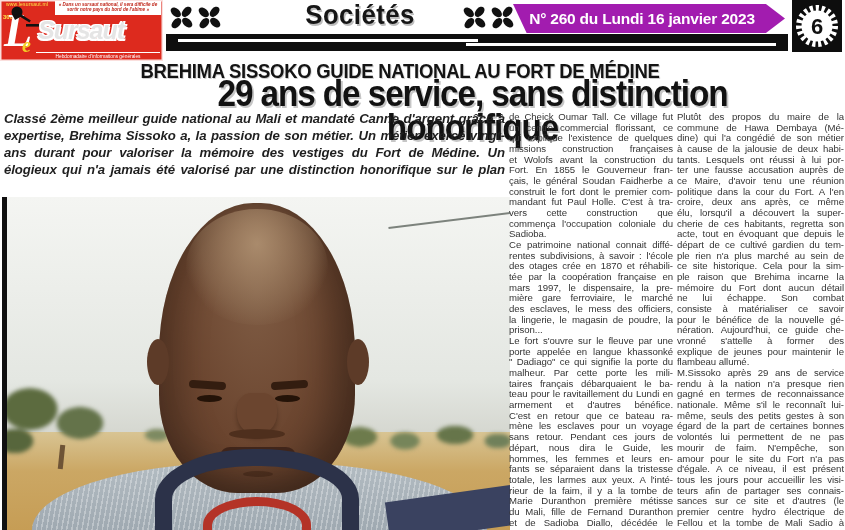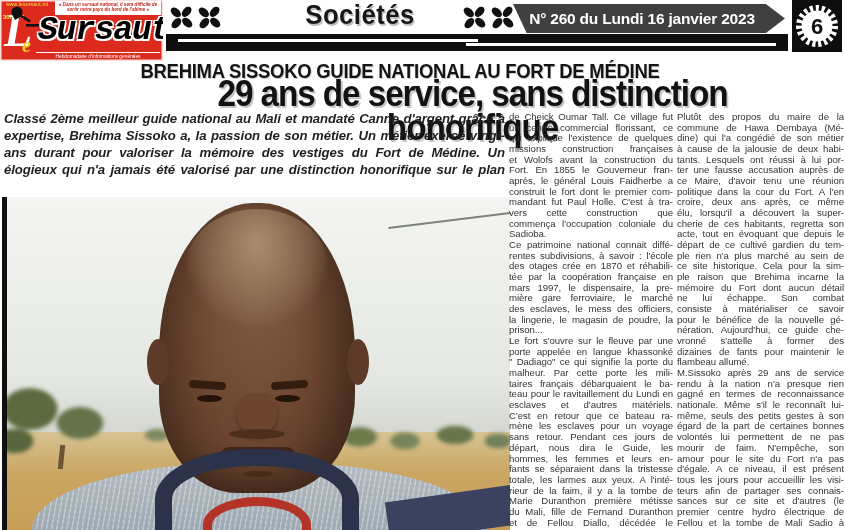--- a/index.html
+++ b/index.html
@@ -12,37 +12,37 @@
   .mast-url{position:absolute;top:1px;left:6px;font-size:5px;color:#ffe84a;letter-spacing:.2px;}
   .mast-price{position:absolute;top:14px;left:3px;font-size:6px;font-weight:bold;color:#ffe84a;}
   .mast-slogan{position:absolute;top:1px;left:55px;width:106px;height:14px;background:#fff;
                color:#c0281c;font-size:4.6px;line-height:5.2px;text-align:center;
                font-weight:bold;font-style:italic;padding:1px 2px;box-sizing:border-box;}
   .mast-L{position:absolute;left:4px;top:8px;font-family:"Liberation Serif",serif;
           font-style:italic;font-weight:bold;font-size:46px;line-height:46px;color:#fff;}
   .mast-e{position:absolute;left:22px;top:34px;font-family:"Liberation Serif",serif;
           font-style:italic;font-weight:bold;font-size:20px;color:#f3cf25;}
   .lamp{position:absolute;left:10px;top:6px;}
-  .mast-main{position:absolute;left:38px;top:14px;font-size:33px;line-height:33px;
-             font-weight:bold;font-style:italic;color:#000000;letter-spacing:-1px;
-             text-shadow:-1.5px -1.5px 0 #fff,1.5px -1.5px 0 #fff,-1.5px 1.5px 0 #fff,1.5px 1.5px 0 #fff;font-family:Liberation Mono, monospace;}
+  .mast-main{position:absolute;left:38px;top:14px;font-size:25px;line-height:33px;
+             font-weight:bold;font-style:italic;color:#e5e5e5;letter-spacing:-1px;
+             text-shadow:-1.5px -1.5px 0 #fff,1.5px -1.5px 0 #fff,-1.5px 1.5px 0 #fff,1.5px 1.5px 0 #fff;}
   .mast-tagline{position:absolute;bottom:2px;left:36px;width:124px;font-size:4.8px;
                 color:#fff;text-align:center;border-top:.5px solid #fff;padding-top:1px;}
 
   
   .orn-pair{position:absolute;top:4px;display:flex;gap:5px;}
   .orn-pair.p1{left:170px;} .orn-pair.p2{left:463px;}
   .section-title{position:absolute;left:284px;top:0;width:152px;text-align:center;
                  font-size:27px;font-weight:bold;color:#161616;letter-spacing:.5px;
                  transform:scaleX(.95);transform-origin:50% 50%;
                  text-shadow:1.5px 1.5px 0 #bdbdbd;}
   .header-bar{position:absolute;left:166px;top:34px;width:622px;height:17px;background:#0e0e0e;}
   .header-bar::before{content:"";position:absolute;left:12px;width:300px;top:5px;height:3px;background:#fff;}
   .header-bar::after{content:"";position:absolute;left:300px;right:12px;top:9px;height:3px;background:#fff;}
-  .issue-banner{position:absolute;left:513px;top:4px;width:272px;height:29px;background:#404040;
+  .issue-banner{position:absolute;left:513px;top:4px;width:272px;height:29px;background:#a21caf;
                 clip-path:polygon(0 0,93% 0,100% 50%,93% 100%,5% 100%);
                 display:flex;align-items:center;justify-content:center;}
   .issue-banner span{color:#fff;font-weight:bold;font-size:15.5px;padding-right:14px;letter-spacing:-.2px;}
   .page-badge{position:absolute;left:792px;top:0;width:50px;height:52px;background:#0d0d0d;
               display:flex;align-items:center;justify-content:center;}
 
   
   .kicker{position:absolute;left:0;top:59px;width:800px;text-align:center;font-size:21px;
           font-weight:bold;color:#141414;transform:scaleX(.88);transform-origin:50% 50%;
           letter-spacing:-.3px;text-shadow:1px 1px 0 #cfcfcf;}
@@ -218,53 +218,53 @@
     <div class="ph-redtrim"></div>
   </div>
 
   <div class="col2 bodycol">
       <div class="tl">de Cheick Oumar Tall. Ce village fut</div>
       <div class="tl">un centre commercial florissant, ce</div>
       <div class="tl">qui explique l'existence de quelques</div>
       <div class="tl">missions construction françaises</div>
       <div class="tl">et Wolofs avant la construction du</div>
       <div class="tl">Fort. En 1855 le Gouverneur fran-</div>
-      <div class="tl">après, le général Louis Faidherbe a</div>
+      <div class="tl">çais, le général Soudan Faidherbe a</div>
       <div class="tl">construit le fort dont le premier com-</div>
       <div class="tl">mandant fut Paul Holle. C'est à tra-</div>
       <div class="tl">vers cette construction que</div>
       <div class="tl">commença l'occupation coloniale du</div>
       <div class="tl tl-short">Sadioba.</div>
       <div class="tl">Ce patrimoine national connait diffé-</div>
       <div class="tl">rentes subdivisions, à savoir : l'école</div>
       <div class="tl">des otages crée en 1870 et réhabili-</div>
       <div class="tl">tée par la coopération française en</div>
       <div class="tl">mars 1997, le dispensaire, la pre-</div>
       <div class="tl">mière gare ferroviaire, le marché</div>
       <div class="tl">des esclaves, le mess des officiers,</div>
       <div class="tl">la lingerie, le magasin de poudre, la</div>
       <div class="tl tl-short">prison...</div>
       <div class="tl">Le fort s'ouvre sur le fleuve par une</div>
       <div class="tl">porte appelée en langue khassonké</div>
       <div class="tl">" Dadiago" ce qui signifie la porte du</div>
       <div class="tl">malheur. Par cette porte les mili-</div>
       <div class="tl">taires français débarquaient le ba-</div>
       <div class="tl">teau pour le ravitaillement du Lundi en</div>
-      <div class="tl">esclaves et d'autres matériels.</div>
+      <div class="tl">armement et d'autres bénéfice.</div>
       <div class="tl">C'est en retour que ce bateau ra-</div>
       <div class="tl">mène les esclaves pour un voyage</div>
       <div class="tl">sans retour. Pendant ces jours de</div>
       <div class="tl">départ, nous dira le Guide, les</div>
       <div class="tl">hommes, les femmes et leurs en-</div>
       <div class="tl">fants se séparaient dans la tristesse</div>
       <div class="tl">totale, les larmes aux yeux. A l'inté-</div>
       <div class="tl">rieur de la faim, il y a la tombe de</div>
       <div class="tl">Marie Duranthon première métisse</div>
       <div class="tl">du Mali, fille de Fernand Duranthon</div>
-      <div class="tl">et de Fellou Diallo, décédée le</div>
+      <div class="tl">et de Sadioba Diallo, décédée le</div>
     </div>
   <div class="col3 bodycol">
       <div class="tl">Plutôt des propos du maire de la</div>
       <div class="tl">commune de Hawa Dembaya (Mé-</div>
       <div class="tl">dine) qui l'a congédié de son métier</div>
       <div class="tl">à cause de la jalousie de deux habi-</div>
       <div class="tl">tants. Lesquels ont réussi à lui por-</div>
       <div class="tl">ter une fausse accusation auprès de</div>
       <div class="tl">ce Maire, d'avoir tenu une réunion</div>
       <div class="tl">politique dans la cour du Fort. A l'en</div>
@@ -275,21 +275,21 @@
       <div class="tl">départ de ce cultivé gardien du tem-</div>
       <div class="tl">ple rien n'a plus marché au sein de</div>
       <div class="tl">ce site historique. Cela pour la sim-</div>
       <div class="tl">ple raison que Brehima incarne la</div>
       <div class="tl">mémoire du Fort dont aucun détail</div>
       <div class="tl">ne lui échappe. Son combat</div>
       <div class="tl">consiste à matérialiser ce savoir</div>
       <div class="tl">pour le bénéfice de la nouvelle gé-</div>
       <div class="tl">nération. Aujourd'hui, ce guide che-</div>
       <div class="tl">vronné s'attelle à former des</div>
-      <div class="tl">dizaines de fants pour maintenir le</div>
+      <div class="tl">explique de jeunes pour maintenir le</div>
       <div class="tl tl-short">flambeau allumé.</div>
       <div class="tl">M.Sissoko après 29 ans de service</div>
       <div class="tl">rendu à la nation n'a presque rien</div>
       <div class="tl">gagné en termes de reconnaissance</div>
       <div class="tl">nationale. Même s'il le reconnaît lui-</div>
       <div class="tl">même, seuls des petits gestes à son</div>
       <div class="tl">égard de la part de certaines bonnes</div>
       <div class="tl">volontés lui permettent de ne pas</div>
       <div class="tl">mourir de faim. N'empêche, son</div>
       <div class="tl">amour pour le site du Fort n'a pas</div>

